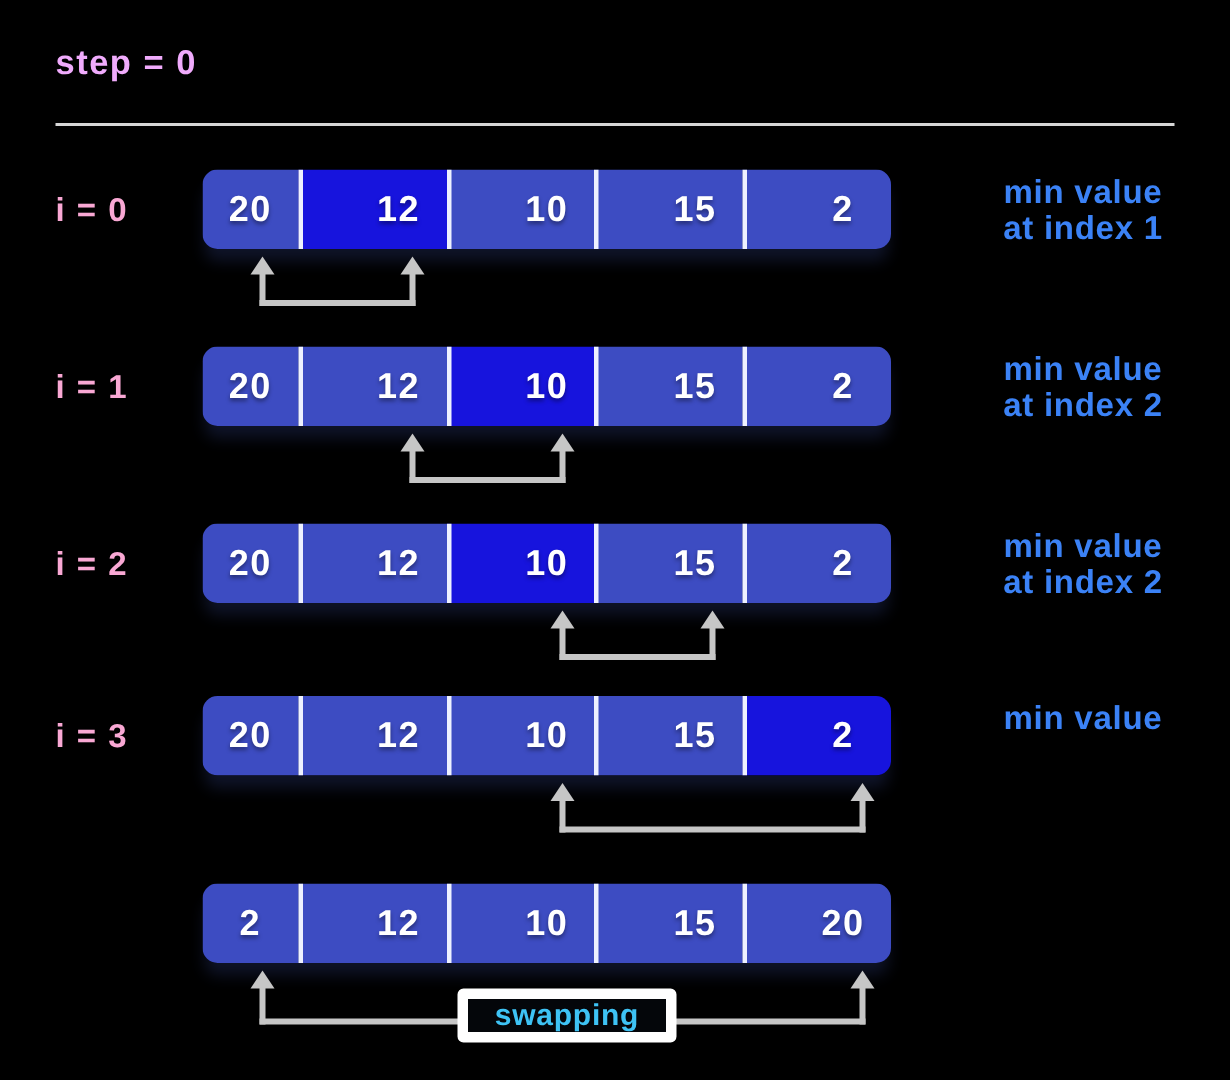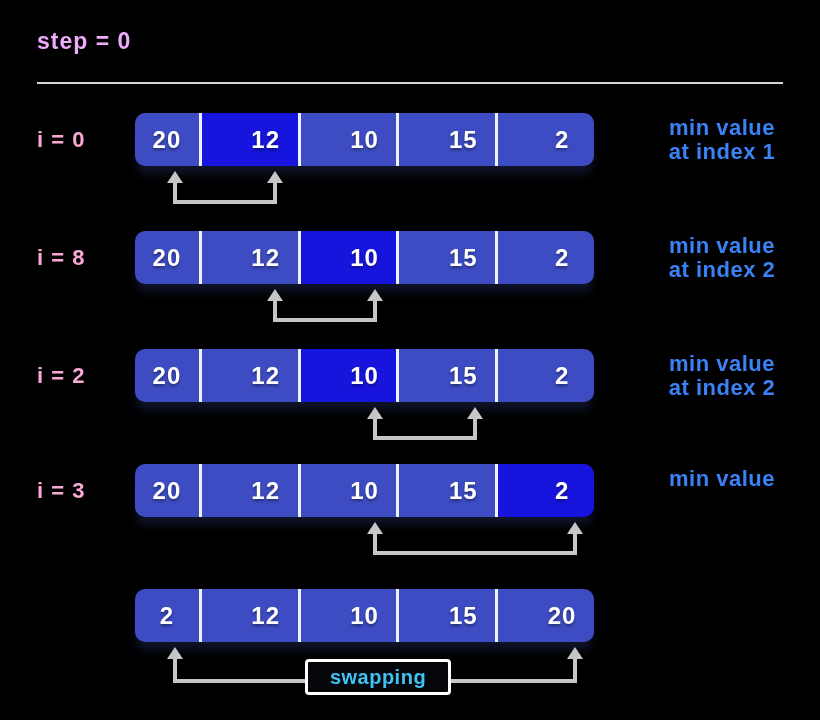--- a/index.html
+++ b/index.html
@@ -41,21 +41,21 @@
   .swap-arrow .av.r{right:6px;}
   .swap-arrow .ah{
     position:absolute;top:0;width:0;height:0;
     border-left:8px solid transparent;border-right:8px solid transparent;
     border-bottom:12px solid #c6c6c6;
   }
   .swap-arrow .ah.l{left:0;}
   .swap-arrow .ah.r{right:0;}
   .swap-box{
     position:absolute;left:305px;top:659px;width:146px;height:36px;
-    background:#04060a;border:3px solid #ffffff;border-radius:4px;
+    background:#04060a;border:7px solid #ffffff;border-radius:4px;
     box-sizing:border-box;display:flex;align-items:center;justify-content:center;
     font-size:20px;font-weight:bold;color:#3ec3f5;letter-spacing:0.5px;z-index:2;
   }
 </style>
 </head>
 <body>
 
 <div id="canvas">
 
   <div class="step-title">step = 0</div>
@@ -74,21 +74,21 @@
     <div>at index 1</div>
   </div>
   <div class="swap-arrow" style="left:167px;top:171px;width:116px;height:33px">
     <span class="ah l"></span>
       <span class="av l"></span>
     <span class="ah r"></span>
       <span class="av r"></span>
     <span class="hl"></span>
   </div>
 
-  <div class="row-label" style="top:231px">i = 8</div>
+  <div class="row-label" style="top:231px">i = 1</div>
   <div class="bar" style="top:231px">
     <div class="cell">20</div>
     <div class="cell">12</div>
     <div class="cell highlight">10</div>
     <div class="cell">15</div>
     <div class="cell">2</div>
   </div>
   <div class="caption" style="top:234px">
     <div>min value</div>
     <div>at index 2</div>

